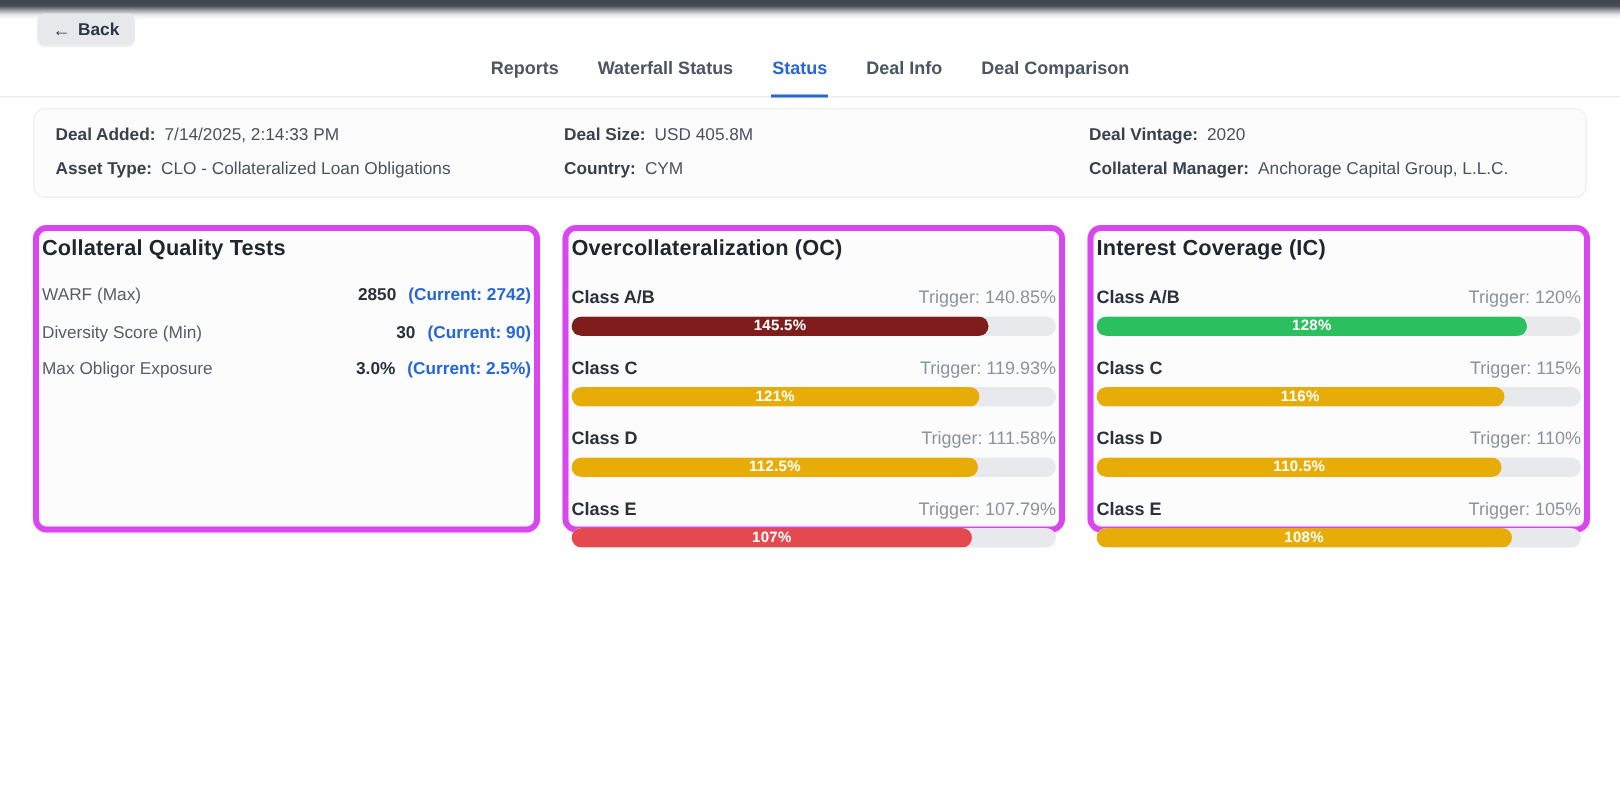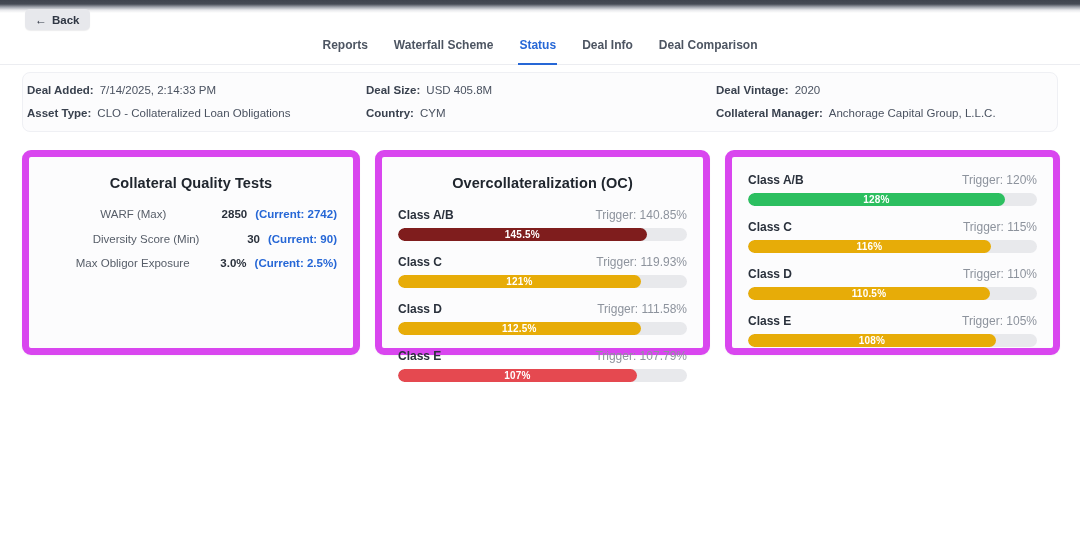--- a/index.html
+++ b/index.html
@@ -27,33 +27,33 @@
   }
   .tab {
     padding:7px 1px 11px; font-size:12px; font-weight:600; color:#4d5562;
     border-bottom:2px solid transparent; margin-bottom:-1px; cursor:pointer;
     white-space:nowrap;
   }
   .tab.active { color:var(--accent); border-bottom-color:var(--accent); }
   .info-bar {
     position:absolute; top:72px; left:22px; width:1036px; height:60px;
     background:#fcfcfd; border:1px solid #eff0f4; border-radius:8px;
-    display:grid; grid-template-columns:339px 350px 1fr; padding:11px 10px 11px 4px;
+    display:grid; grid-template-columns:339px 350px 1fr; padding:11px 10px 11px 14px;
   }
   .info-col { display:flex; flex-direction:column; justify-content:space-between; }
   .info-row { font-size:11.5px; line-height:13px; white-space:nowrap; }
   .info-label { font-weight:700; color:#39414e; }
   .info-value { color:#4a5260; margin-left:6px; }
   .cards {
     position:absolute; top:150px; left:22px;
     display:grid; grid-template-columns:338px 335px 335px; gap:15px;
   }
   .card {
-    height:205px; background:#fcfcfd; border:7px solid #d946ef; border-radius:9px;
-    padding:16px; box-shadow:0 1px 2px rgba(16,24,40,.04);text-align:center;
+    height:205px; background:#fcfcfd; border:4px solid #d946ef; border-radius:9px;
+    padding:2px; box-shadow:0 1px 2px rgba(16,24,40,.04);
   }
   .card-title { font-size:14.5px; font-weight:700; color:#20262e; margin:2px 0 17px; letter-spacing:.1px; }
   .q-row { display:flex; align-items:center; font-size:11.5px; margin-bottom:12.5px; }
   .q-label { flex:1; color:#565d68; }
   .q-limit { font-weight:700; color:#2a313c; }
   .q-current { margin-left:8px; font-weight:600; color:var(--accent); }
   .bar-group { margin-bottom:14px; }
   .bar-head { display:flex; justify-content:space-between; align-items:baseline; margin-bottom:6px; }
   .bar-class { font-size:12px; font-weight:700; color:#2a313c; }
   .bar-trigger { font-size:12px; color:#8d939d;margin-left:19px; }
@@ -69,21 +69,21 @@
 <div class="page">
   <div class="topstrip"></div>
 
   <button class="back-btn">
     <span class="back-arrow">←</span>
     <span>Back</span>
   </button>
 
   <nav class="tabs">
       <div class="tab">Reports</div>
-      <div class="tab">Waterfall Scheme</div>
+      <div class="tab">Waterfall Status</div>
       <div class="tab active">Status</div>
       <div class="tab">Deal Info</div>
       <div class="tab">Deal Comparison</div>
     </nav>
 
   <section class="info-bar">
       <div class="info-col">
         <div class="info-row"><span class="info-label">Deal Added:</span><span class="info-value">7/14/2025, 2:14:33 PM</span></div>
         <div class="info-row"><span class="info-label">Asset Type:</span><span class="info-value">CLO - Collateralized Loan Obligations</span></div>
       </div>
@@ -155,20 +155,21 @@
               <span class="bar-trigger">Trigger: 107.79%</span>
             </div>
             <div class="bar-track">
               <div class="bar-fill" style="width: 82.7%; background: rgb(229, 73, 80);">107%</div>
             </div>
           </div>
         </div>
     </section>
 
     <section class="card">
+      <h2 class="card-title">Interest Coverage (IC)</h2>
       <div id="ic-bars">
           <div class="bar-group">
             <div class="bar-head">
               <span class="bar-class">Class A/B</span>
               <span class="bar-trigger">Trigger: 120%</span>
             </div>
             <div class="bar-track">
               <div class="bar-fill" style="width: 88.9%; background: rgb(44, 191, 96);">128%</div>
             </div>
           </div>

